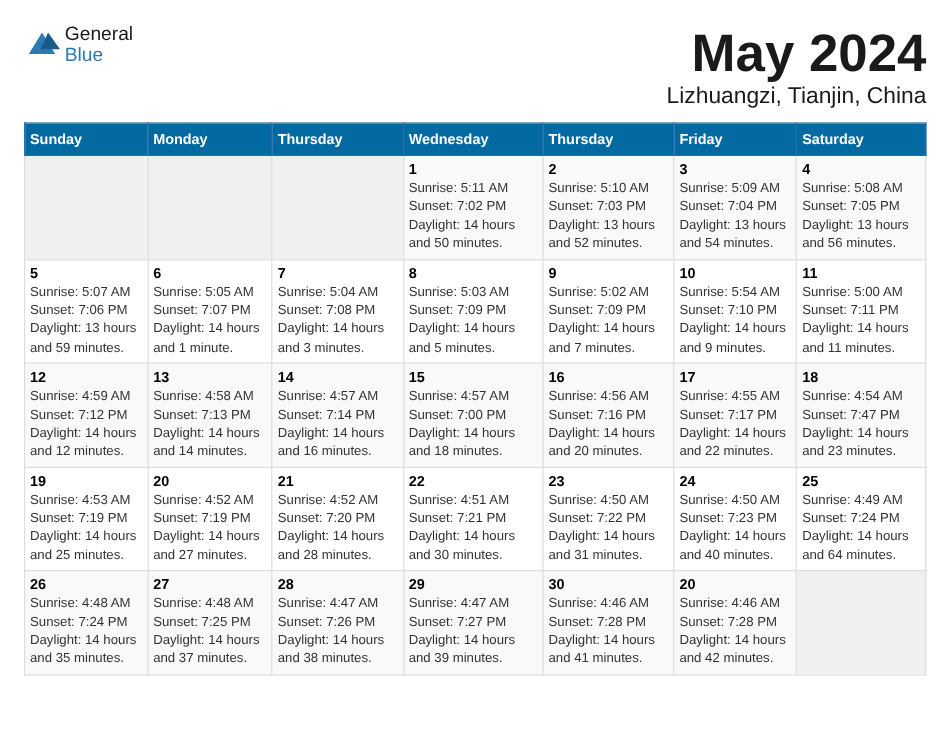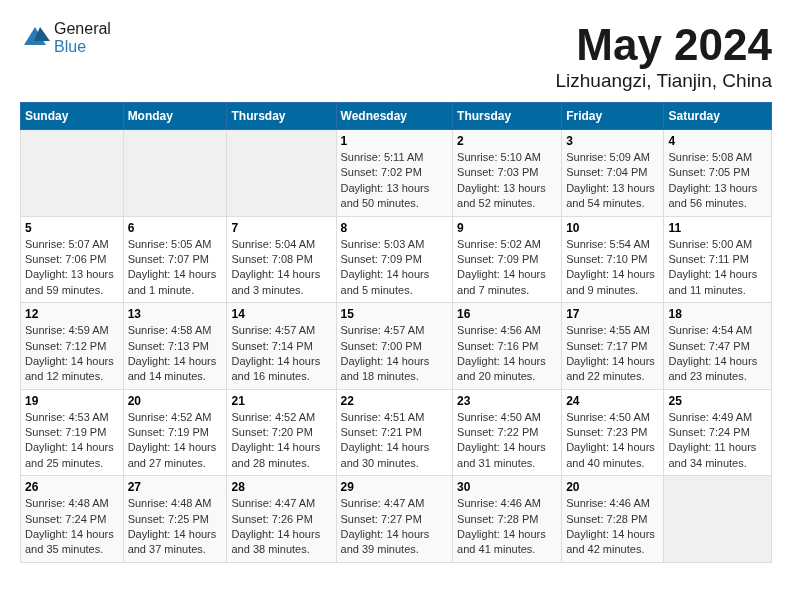--- a/index.html
+++ b/index.html
@@ -124,21 +124,21 @@
         <th>Saturday</th>
       </tr>
   </thead>
   <tbody id="calendar-body">
   <tr>
         <td class="empty-cell"></td>
         <td class="empty-cell"></td>
         <td class="empty-cell"></td>
         <td>
           <span class="day-number">1</span>
-          <div class="day-info"><span>Sunrise: 5:11 AM</span><br><span>Sunset: 7:02 PM</span><br><span>Daylight: 13 hours and 50 minutes.</span></div>
+          <div class="day-info"><span>Sunrise: 5:11 AM</span><br><span>Sunset: 7:02 PM</span><br><span>Daylight: 14 hours and 50 minutes.</span></div>
         </td>
         <td>
           <span class="day-number">2</span>
           <div class="day-info"><span>Sunrise: 5:10 AM</span><br><span>Sunset: 7:03 PM</span><br><span>Daylight: 13 hours and 52 minutes.</span></div>
         </td>
         <td>
           <span class="day-number">3</span>
           <div class="day-info"><span>Sunrise: 5:09 AM</span><br><span>Sunset: 7:04 PM</span><br><span>Daylight: 13 hours and 54 minutes.</span></div>
         </td>
         <td>
@@ -226,21 +226,21 @@
         <td>
           <span class="day-number">23</span>
           <div class="day-info"><span>Sunrise: 4:50 AM</span><br><span>Sunset: 7:22 PM</span><br><span>Daylight: 14 hours and 31 minutes.</span></div>
         </td>
         <td>
           <span class="day-number">24</span>
           <div class="day-info"><span>Sunrise: 4:50 AM</span><br><span>Sunset: 7:23 PM</span><br><span>Daylight: 14 hours and 40 minutes.</span></div>
         </td>
         <td>
           <span class="day-number">25</span>
-          <div class="day-info"><span>Sunrise: 4:49 AM</span><br><span>Sunset: 7:24 PM</span><br><span>Daylight: 11 hours and 34 minutes.</span></div>
+          <div class="day-info"><span>Sunrise: 4:49 AM</span><br><span>Sunset: 7:24 PM</span><br><span>Daylight: 14 hours and 64 minutes.</span></div>
         </td>
       </tr>
       <tr>
         <td>
           <span class="day-number">26</span>
           <div class="day-info"><span>Sunrise: 4:48 AM</span><br><span>Sunset: 7:24 PM</span><br><span>Daylight: 14 hours and 35 minutes.</span></div>
         </td>
         <td>
           <span class="day-number">27</span>
           <div class="day-info"><span>Sunrise: 4:48 AM</span><br><span>Sunset: 7:25 PM</span><br><span>Daylight: 14 hours and 37 minutes.</span></div>

